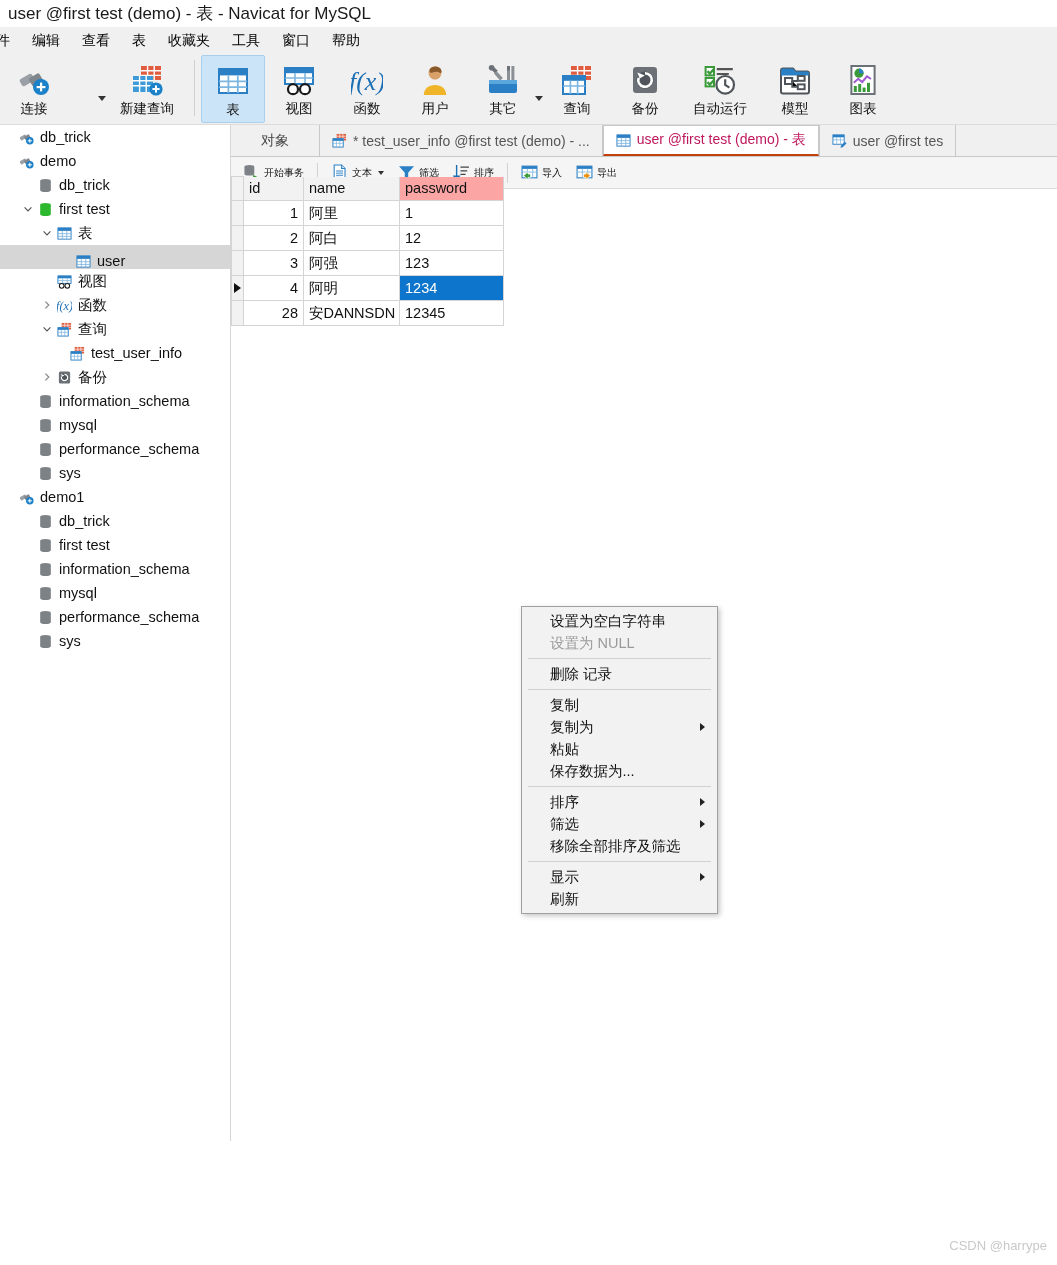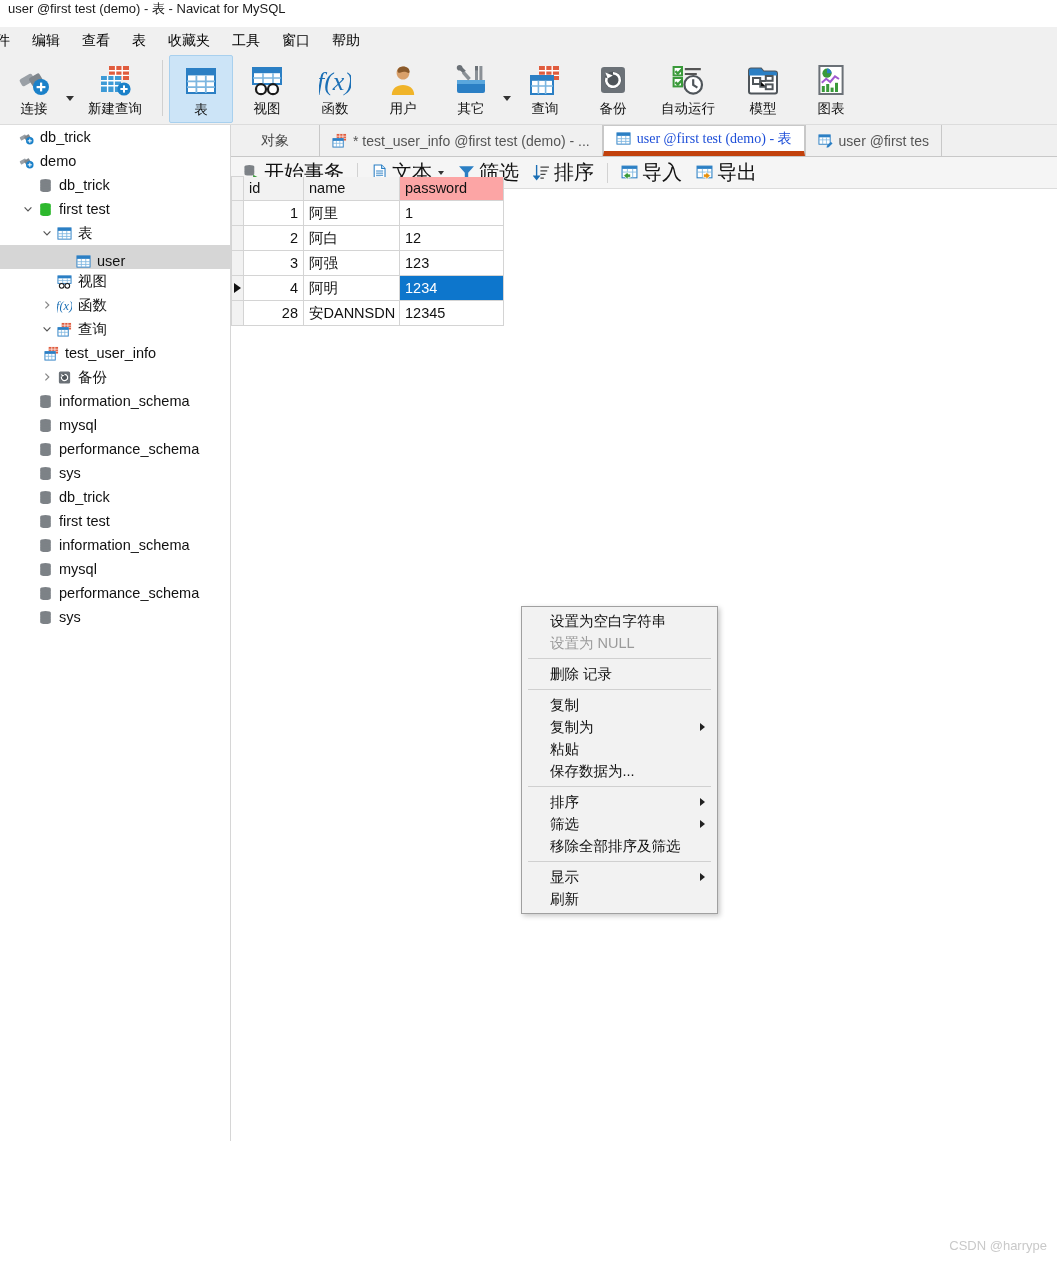--- a/index.html
+++ b/index.html
@@ -10,23 +10,23 @@
     background: #ffffff;
     font-family: "Liberation Sans", "DejaVu Sans", sans-serif;
     -webkit-font-smoothing: antialiased;
   }
   .app { position: relative; width: 1057px; height: 1265px; background:#fff; }
 
   
   .titlebar {
     position: absolute; left:0; top:0; width:1057px; height:27px;
     background:#ffffff;
-    display:flex; align-items:flex-start;
+    display:flex; align-items:center;
     padding-left:8px;
-    font-size:13px; color:#1a1a1a;
+    font-size:17px; color:#1a1a1a;
   }
   .titlebar .tb-text { white-space:nowrap; }
 
   
   .menubar {
     position:absolute; left:0; top:27px; width:1057px; height:28px;
     background:#f0f0f0;
     display:flex; align-items:center;
     font-size:14px; color:#000;
   }
@@ -83,29 +83,29 @@
   .objlabel {
     width:88px; display:flex; align-items:center; justify-content:center;
     font-size:14px; color:#444; background:#f0f0f0;
   }
   .tab {
     display:flex; align-items:center; gap:6px;
     padding:0 12px; font-size:14px; color:#555;
     background:#f0f0f0; border-left:1px solid #c8c8c8; border-right:1px solid #c8c8c8;
     white-space:nowrap; cursor:default; max-width:310px; overflow:hidden;
   }
-  .tab.active { background:#ffffff; color:#1d4ed8; border-top:1px solid #c8c8c8; border-bottom:5px solid #c2410c;font-family:Liberation Serif, serif; }
+  .tab.active { background:#ffffff; color:#be185d; border-top:1px solid #c8c8c8; border-bottom:2px solid #c2410c; }
 
   
   .gridbar {
     position:absolute; left:231px; top:157px; width:826px; height:32px;
     background:#f5f5f5; border-bottom:1px solid #dcdcdc;
     display:flex; align-items:center; padding-left:6px; gap:2px;
   }
-  .gbtn { display:flex; align-items:center; gap:4px; padding:3px 6px; font-size:20px; color:#111; cursor:default; white-space:nowrap; }
+  .gbtn { display:flex; align-items:center; gap:4px; padding:3px 6px; font-size:10px; color:#111; cursor:default; white-space:nowrap; }
   .gb-sep { width:1px; height:20px; background:#d2d2d2; margin:0 5px; }
   .mini-caret { width:0;height:0;border-left:3.5px solid transparent;border-right:3.5px solid transparent;border-top:4px solid #333; margin-left:2px; }
 
   
   .grid { position:absolute; left:231px; top:176px; }
   .grid table { border-collapse:collapse; font-size:14.5px; color:#111; }
   .grid th {
     background:#f2f2f2; border:1px solid #d4d4d4; border-top:none;
     font-weight:normal; text-align:left; padding:2px 5px; height:24px;
   }
@@ -156,21 +156,21 @@
       <div class="menu-item">编辑</div>
       <div class="menu-item">查看</div>
       <div class="menu-item">表</div>
       <div class="menu-item">收藏夹</div>
       <div class="menu-item">工具</div>
       <div class="menu-item">窗口</div>
       <div class="menu-item">帮助</div>
     </div>
 
   <div class="toolbar" id="toolbar">
-      <div style="display: flex; align-items: flex-start;">
+      <div style="display: flex; align-items: flex-start; gap: 32px;">
         <div class="tbtn">
           <div class="ic">
             <svg width="32" height="32" viewBox="0 0 16 16" xmlns="http://www.w3.org/2000/svg">
               <rect x="1" y="6" width="7" height="4" rx="1" fill="#9aa0a6" transform="rotate(-30 4.5 8)"></rect>
         <rect x="6" y="5.5" width="6" height="5" rx="1" fill="#7f868c" transform="rotate(-30 9 8)"></rect>
         <circle cx="11.5" cy="11.5" r="4" fill="#1b81c9"></circle>
         <rect x="11" y="9.3" width="1.1" height="4.4" fill="#fff"></rect>
         <rect x="9.3" y="11" width="4.4" height="1.1" fill="#fff"></rect>
             </svg>
           </div>
@@ -497,21 +497,21 @@
             </g>
         <rect x="1" y="6" width="11" height="9" fill="#fff" stroke="#2b7fc4" stroke-width="1"></rect>
         <rect x="1" y="6" width="11" height="2.4" fill="#2b7fc4"></rect>
         <g stroke="#7cb6e0" stroke-width=".8">
               <path d="M1 11h11M4.7 8.4v6.6M8.3 8.4v6.6"></path>
             </g>
           </svg>
         </div>
         <div class="tree-lbl">查询</div>
       </div>
-      <div class="tree-row" style="padding-left: 27px;">
+      <div class="tree-row" style="padding-left: 53px;">
         <div class="tw"></div>
         <div class="tree-ic">
           <svg width="15" height="15" viewBox="0 0 16 16" xmlns="http://www.w3.org/2000/svg">
             <rect x="5" y="1" width="10" height="7" fill="#e05c3e"></rect>
         <g stroke="#fff" stroke-width=".7">
               <path d="M5 3.4h10M5 5.7h10M8.3 1v7M11.6 1v7"></path>
             </g>
         <rect x="1" y="6" width="11" height="9" fill="#fff" stroke="#2b7fc4" stroke-width="1"></rect>
         <rect x="1" y="6" width="11" height="2.4" fill="#2b7fc4"></rect>
         <g stroke="#7cb6e0" stroke-width=".8">
@@ -605,20 +605,33 @@
         <rect x="2.4" y="5.6" width="11.2" height="2.4"></rect>
         <ellipse cx="8" cy="8" rx="5.6" ry="1.9"></ellipse>
         <rect x="2.4" y="8.2" width="11.2" height="2.4"></rect>
         <ellipse cx="8" cy="10.6" rx="5.6" ry="1.9"></ellipse>
         <rect x="2.4" y="10.8" width="11.2" height="2.2"></rect>
         <ellipse cx="8" cy="13" rx="5.6" ry="1.9"></ellipse>
             </g>
           </svg>
         </div>
         <div class="tree-lbl">sys</div>
+      </div>
+      <div class="tree-row" style="padding-left: 2px;">
+        <div class="tw"></div>
+        <div class="tree-ic">
+          <svg width="15" height="15" viewBox="0 0 16 16" xmlns="http://www.w3.org/2000/svg">
+            <rect x="1" y="6" width="7" height="4" rx="1" fill="#9aa0a6" transform="rotate(-30 4.5 8)"></rect>
+        <rect x="6" y="5.5" width="6" height="5" rx="1" fill="#7f868c" transform="rotate(-30 9 8)"></rect>
+        <circle cx="11.5" cy="11.5" r="4" fill="#1b81c9"></circle>
+        <rect x="11" y="9.3" width="1.1" height="4.4" fill="#fff"></rect>
+        <rect x="9.3" y="11" width="4.4" height="1.1" fill="#fff"></rect>
+          </svg>
+        </div>
+        <div class="tree-lbl">demo1</div>
       </div>
       <div class="tree-row" style="padding-left: 21px;">
         <div class="tw"></div>
         <div class="tree-ic">
           <svg width="15" height="15" viewBox="0 0 16 16" xmlns="http://www.w3.org/2000/svg">
             <g fill="#7d8287">
         <ellipse cx="8" cy="3" rx="5.6" ry="1.9"></ellipse>
         <rect x="2.4" y="3" width="11.2" height="2.4"></rect>
         <ellipse cx="8" cy="5.4" rx="5.6" ry="1.9"></ellipse>
         <rect x="2.4" y="5.6" width="11.2" height="2.4"></rect>

